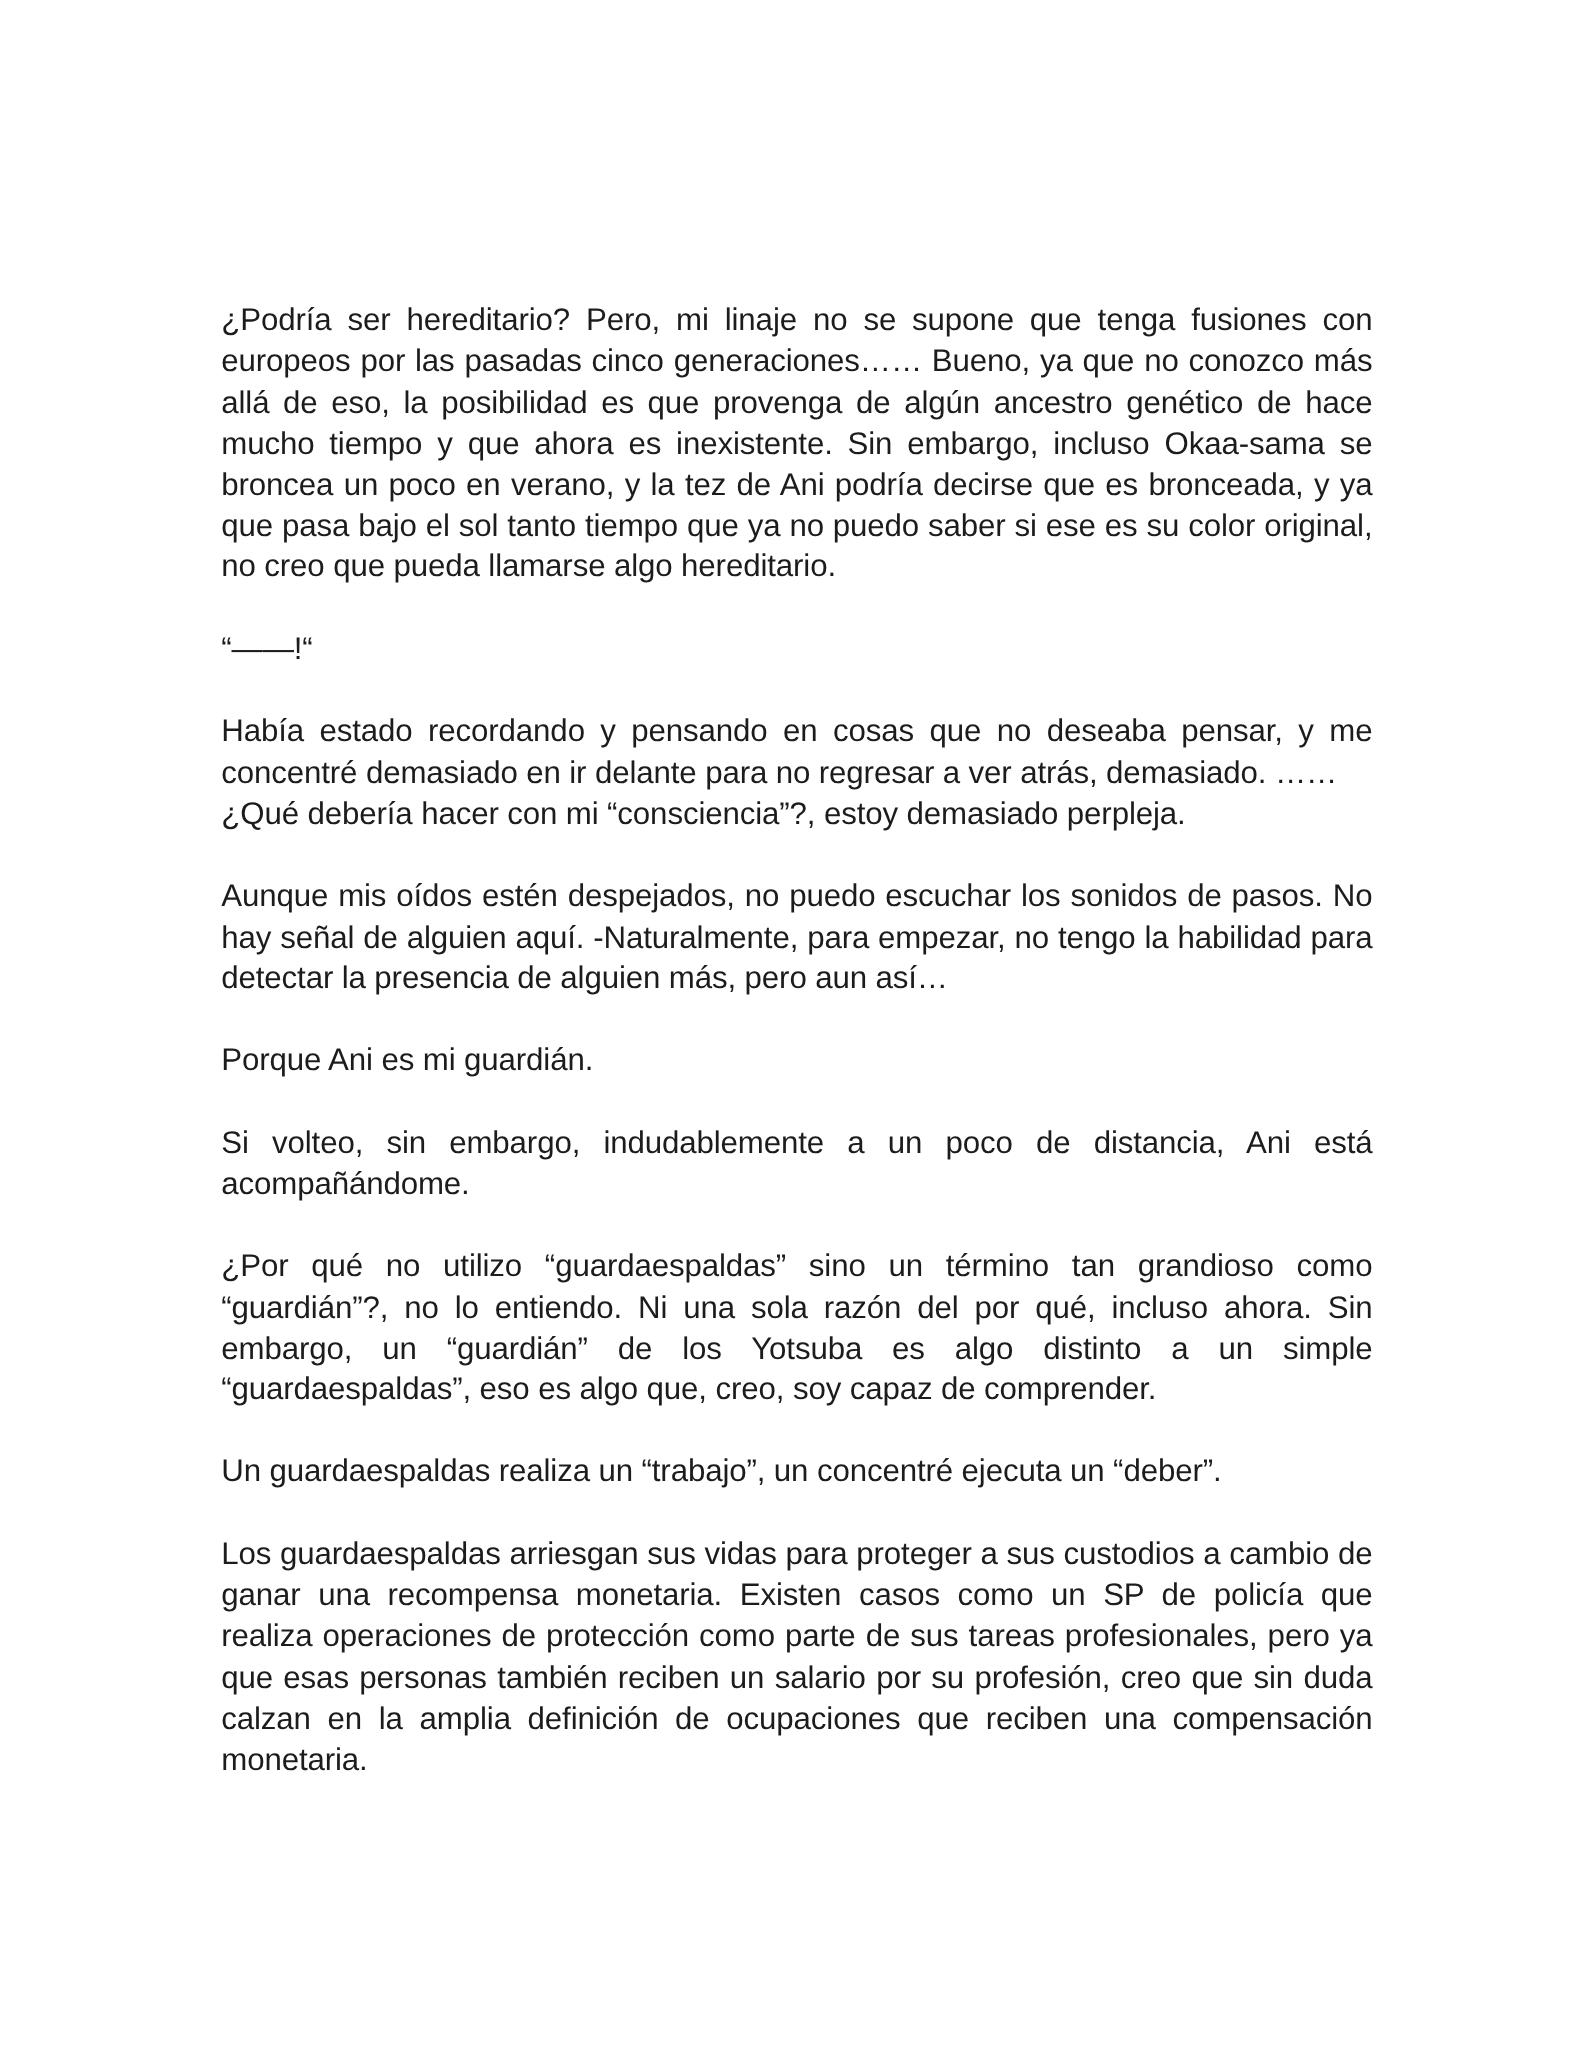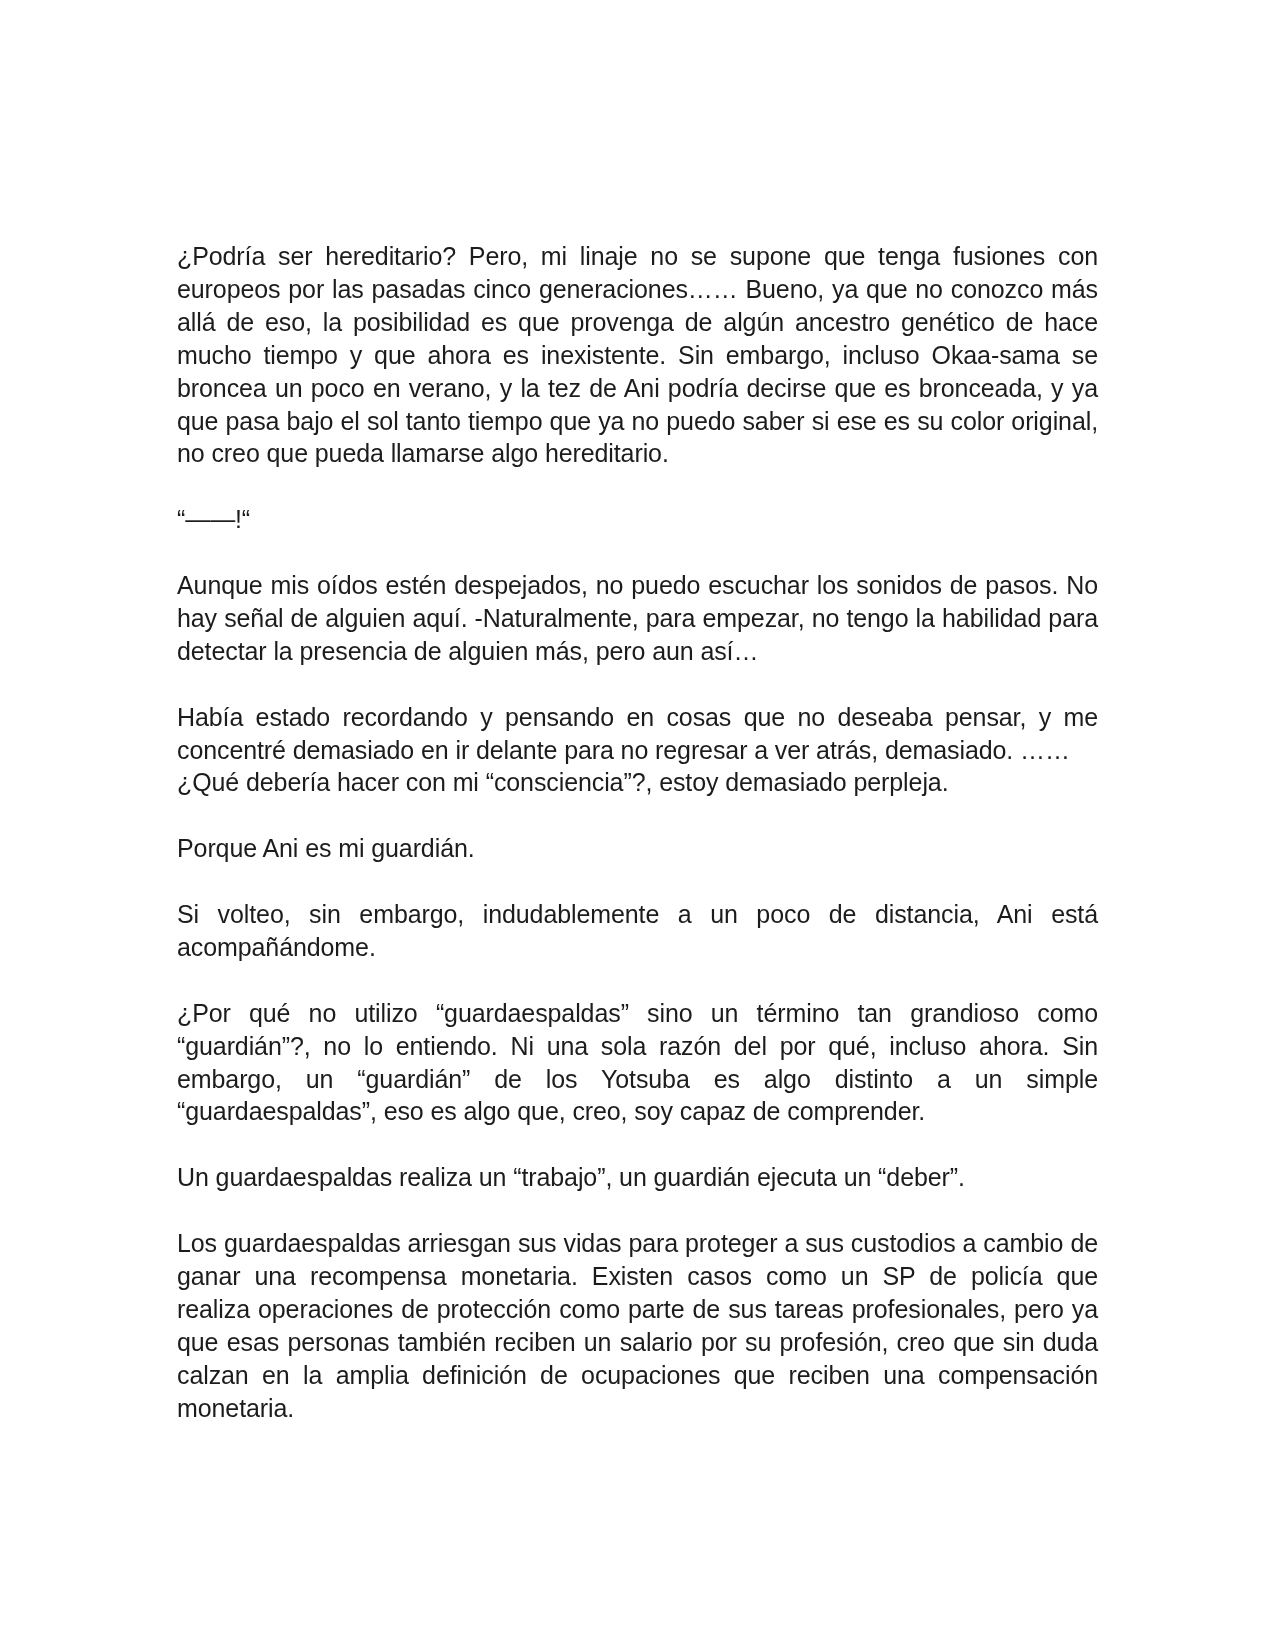--- a/index.html
+++ b/index.html
@@ -37,28 +37,28 @@
 </head>
 <body>
 
 <div class="page">
   <div class="text-block">
 
     <p class="para">¿Podría ser hereditario? Pero, mi linaje no se supone que tenga fusiones con europeos por las pasadas cinco generaciones…… Bueno, ya que no conozco más allá de eso, la posibilidad es que provenga de algún ancestro genético de hace mucho tiempo y que ahora es inexistente. Sin embargo, incluso Okaa-sama se broncea un poco en verano, y la tez de Ani podría decirse que es bronceada, y ya que pasa bajo el sol tanto tiempo que ya no puedo saber si ese es su color original, no creo que pueda llamarse algo hereditario.</p>
 
     <p class="para">“——!“</p>
 
+    <p class="para"><span>Había estado recordando y pensando en cosas que no deseaba pensar, y me concentré demasiado en ir delante para no regresar a ver atrás, demasiado. ……</span><br><span>¿Qué debería hacer con mi “consciencia”?, estoy demasiado perpleja.</span></p>
+
     <p class="para">Aunque mis oídos estén despejados, no puedo escuchar los sonidos de pasos. No hay señal de alguien aquí. -Naturalmente, para empezar, no tengo la habilidad para detectar la presencia de alguien más, pero aun así…</p>
-
-    <p class="para"><span>Había estado recordando y pensando en cosas que no deseaba pensar, y me concentré demasiado en ir delante para no regresar a ver atrás, demasiado. ……</span><br><span>¿Qué debería hacer con mi “consciencia”?, estoy demasiado perpleja.</span></p>
 
     <p class="para">Porque Ani es mi guardián.</p>
 
     <p class="para">Si volteo, sin embargo, indudablemente a un poco de distancia, Ani está acompañándome.</p>
 
     <p class="para">¿Por qué no utilizo “guardaespaldas” sino un término tan grandioso como “guardián”?, no lo entiendo. Ni una sola razón del por qué, incluso ahora. Sin embargo, un “guardián” de los Yotsuba es algo distinto a un simple “guardaespaldas”, eso es algo que, creo, soy capaz de comprender.</p>
 
-    <p class="para">Un guardaespaldas realiza un “trabajo”, un guardián ejecuta un “deber”.</p>
+    <p class="para">Un guardaespaldas realiza un “trabajo”, un concentré ejecuta un “deber”.</p>
 
     <p class="para">Los guardaespaldas arriesgan sus vidas para proteger a sus custodios a cambio de ganar una recompensa monetaria. Existen casos como un SP de policía que realiza operaciones de protección como parte de sus tareas profesionales, pero ya que esas personas también reciben un salario por su profesión, creo que sin duda calzan en la amplia definición de ocupaciones que reciben una compensación monetaria.</p>
 
   </div>
 </div>
 
 </body></html>

